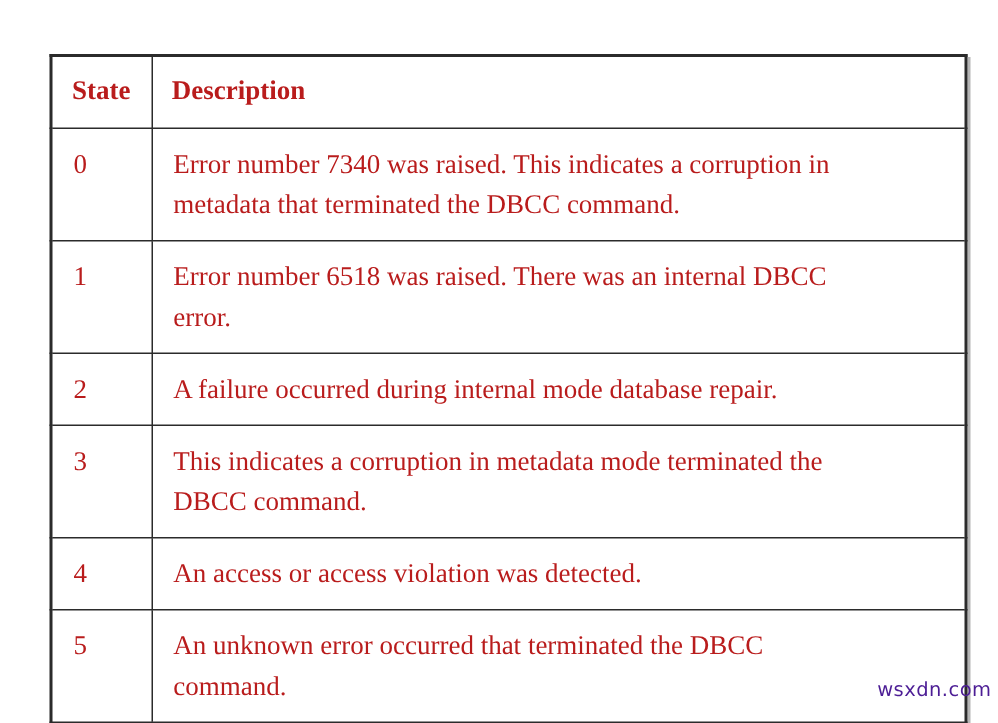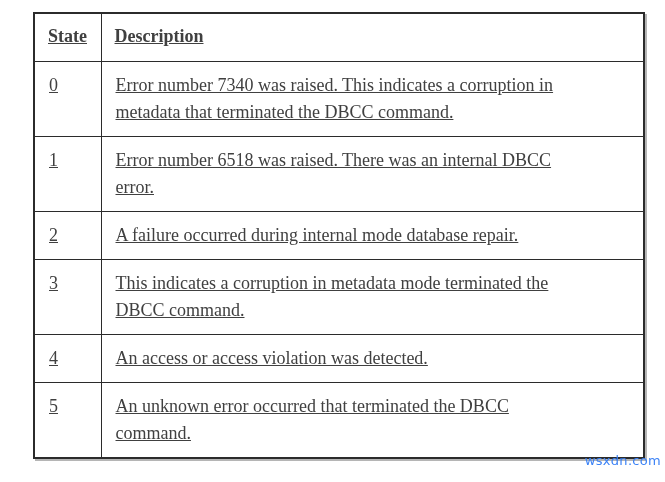--- a/index.html
+++ b/index.html
@@ -13,29 +13,28 @@
   }
   .stage {
     position: absolute;
     inset: 0;
     width: 665px;
     height: 482px;
   }
   table.states {
     position: absolute;
     left: 33px;
-    top: 12px;
+    top: 36px;
     width: 610px;
     border-collapse: collapse;
     table-layout: fixed;
     background: #ffffff;
     border: 2px solid #2b2b2b;
     box-shadow: 2px 2px 0 rgba(120,120,120,0.55);
-    color: #404040;
-    text-decoration: underline;
+    color: #b91c1c;
   }
   table.states th,
   table.states td {
     border: 1.5px solid #2b2b2b;
     vertical-align: top;
     font-size: 18px;
     line-height: 27px;
     text-align: left;
   }
   col.col-state { width: 67px; }
@@ -53,21 +52,21 @@
     padding-left: 15px;
   }
   tr.row-tall  { height: 72px; }
   tr.row-short { height: 45px; }
   .watermark {
     position: absolute;
     right: 4px;
     top: 453px;
     font-family: "DejaVu Sans", "Liberation Sans", sans-serif;
     font-size: 13px;
-    color: #3b82f6;
+    color: #4c1d95;
     letter-spacing: 0.3px;
   }
 </style>
 </head>
 <body>
 
 <div class="stage">
 
   <table class="states">
     <colgroup>

